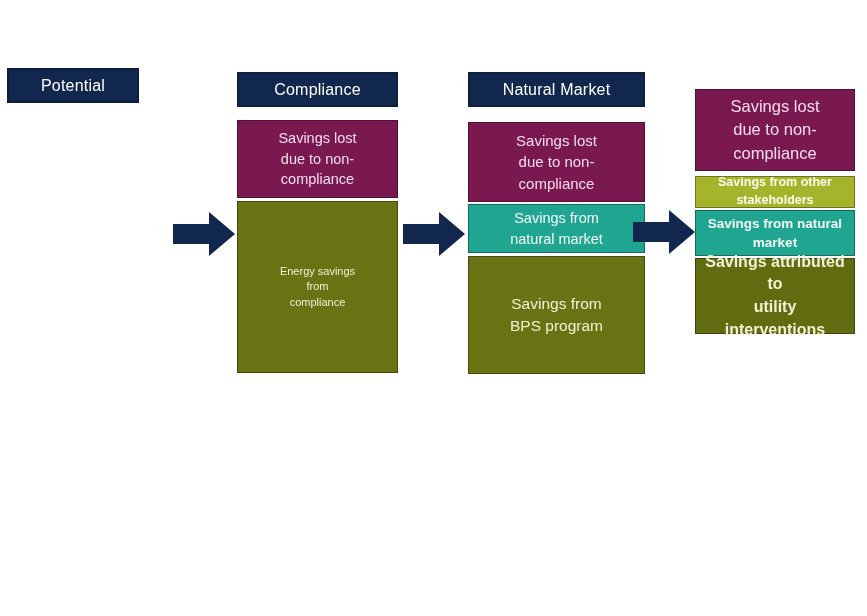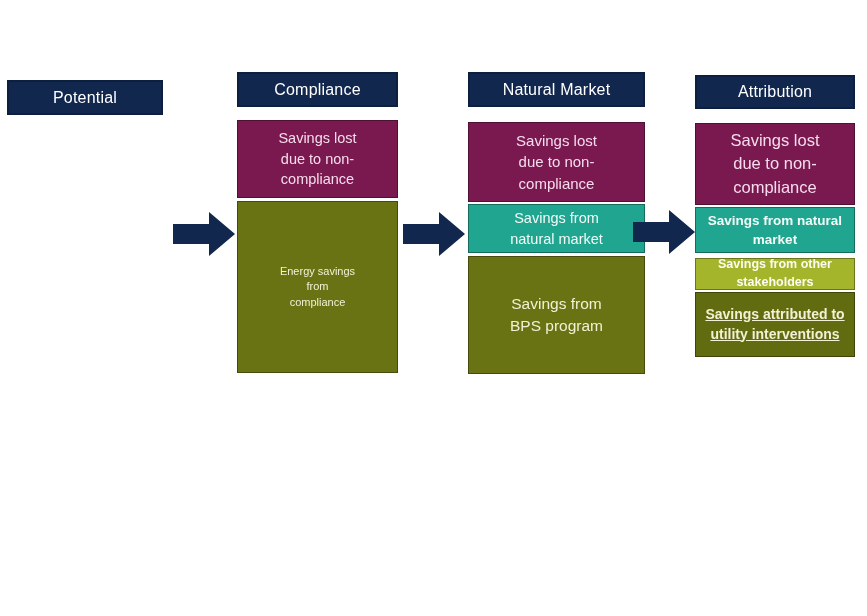--- a/index.html
+++ b/index.html
@@ -43,21 +43,21 @@
   .c-teal      { background: #20A591; color: #F2FBF6; }
   .c-lgreen    { background: #A4B42B; color: #FCFDEE; }
   .arrow { position: absolute; }
   .arrow polygon { fill: #12274E; }
 </style>
 </head>
 <body>
 
 <div class="canvas">
 
-  <div class="col" style="left:7px; top:80px; width:156px;">
+  <div class="col" style="left:7px; top:68px; width:132px;">
     <div class="hdr">
       <span>Potential</span>
     </div>
   </div>
 
   <svg class="arrow" style="left:173px; top:212px;" width="62" height="44" viewBox="0 0 62 44">
     <polygon points="0,12 36,12 36,0 62,22 36,44 36,32 0,32"></polygon>
   </svg>
 
   <div class="col" style="left:237px; top:72px; width:161px;">
@@ -97,35 +97,32 @@
       <span class="blk-label">Savings from
 BPS program</span>
     </div>
   </div>
 
   <svg class="arrow" style="left:633px; top:210px;" width="62" height="44" viewBox="0 0 62 44">
     <polygon points="0,12 36,12 36,0 62,22 36,44 36,32 0,32"></polygon>
   </svg>
 
   <div class="col" style="left:695px; top:75px; width:160px;">
-    <div class="hdr" style="height:34px;">
-      <span>Attribution</span>
-    </div>
     <div class="blk c-magenta" style="height:82px; margin-top:14px; font-size:16.5px;">
       <span class="blk-label">Savings lost
 due to non-
 compliance</span>
     </div>
+    <div class="blk c-lgreen" style="height:32px; margin-top:5px; font-size:12.5px; font-weight:600;">
+      <span class="blk-label">Savings from other
+stakeholders</span>
+    </div>
     <div class="blk c-teal" style="height:46px; margin-top:2px; font-size:13.5px; font-weight:600;">
       <span class="blk-label">Savings from natural
 market</span>
     </div>
-    <div class="blk c-lgreen" style="height:32px; margin-top:5px; font-size:12.5px; font-weight:600;">
-      <span class="blk-label">Savings from other
-stakeholders</span>
-    </div>
-    <div class="blk c-olivedark" style="height:65px; margin-top:2px; font-size:14px; font-weight:600;text-decoration:underline;">
+    <div class="blk c-olivedark" style="height:76px; margin-top:2px; font-size:16px; font-weight:600;">
       <span class="blk-label">Savings attributed to
 utility interventions</span>
     </div>
   </div>
 
 </div>
 
 </body></html>

